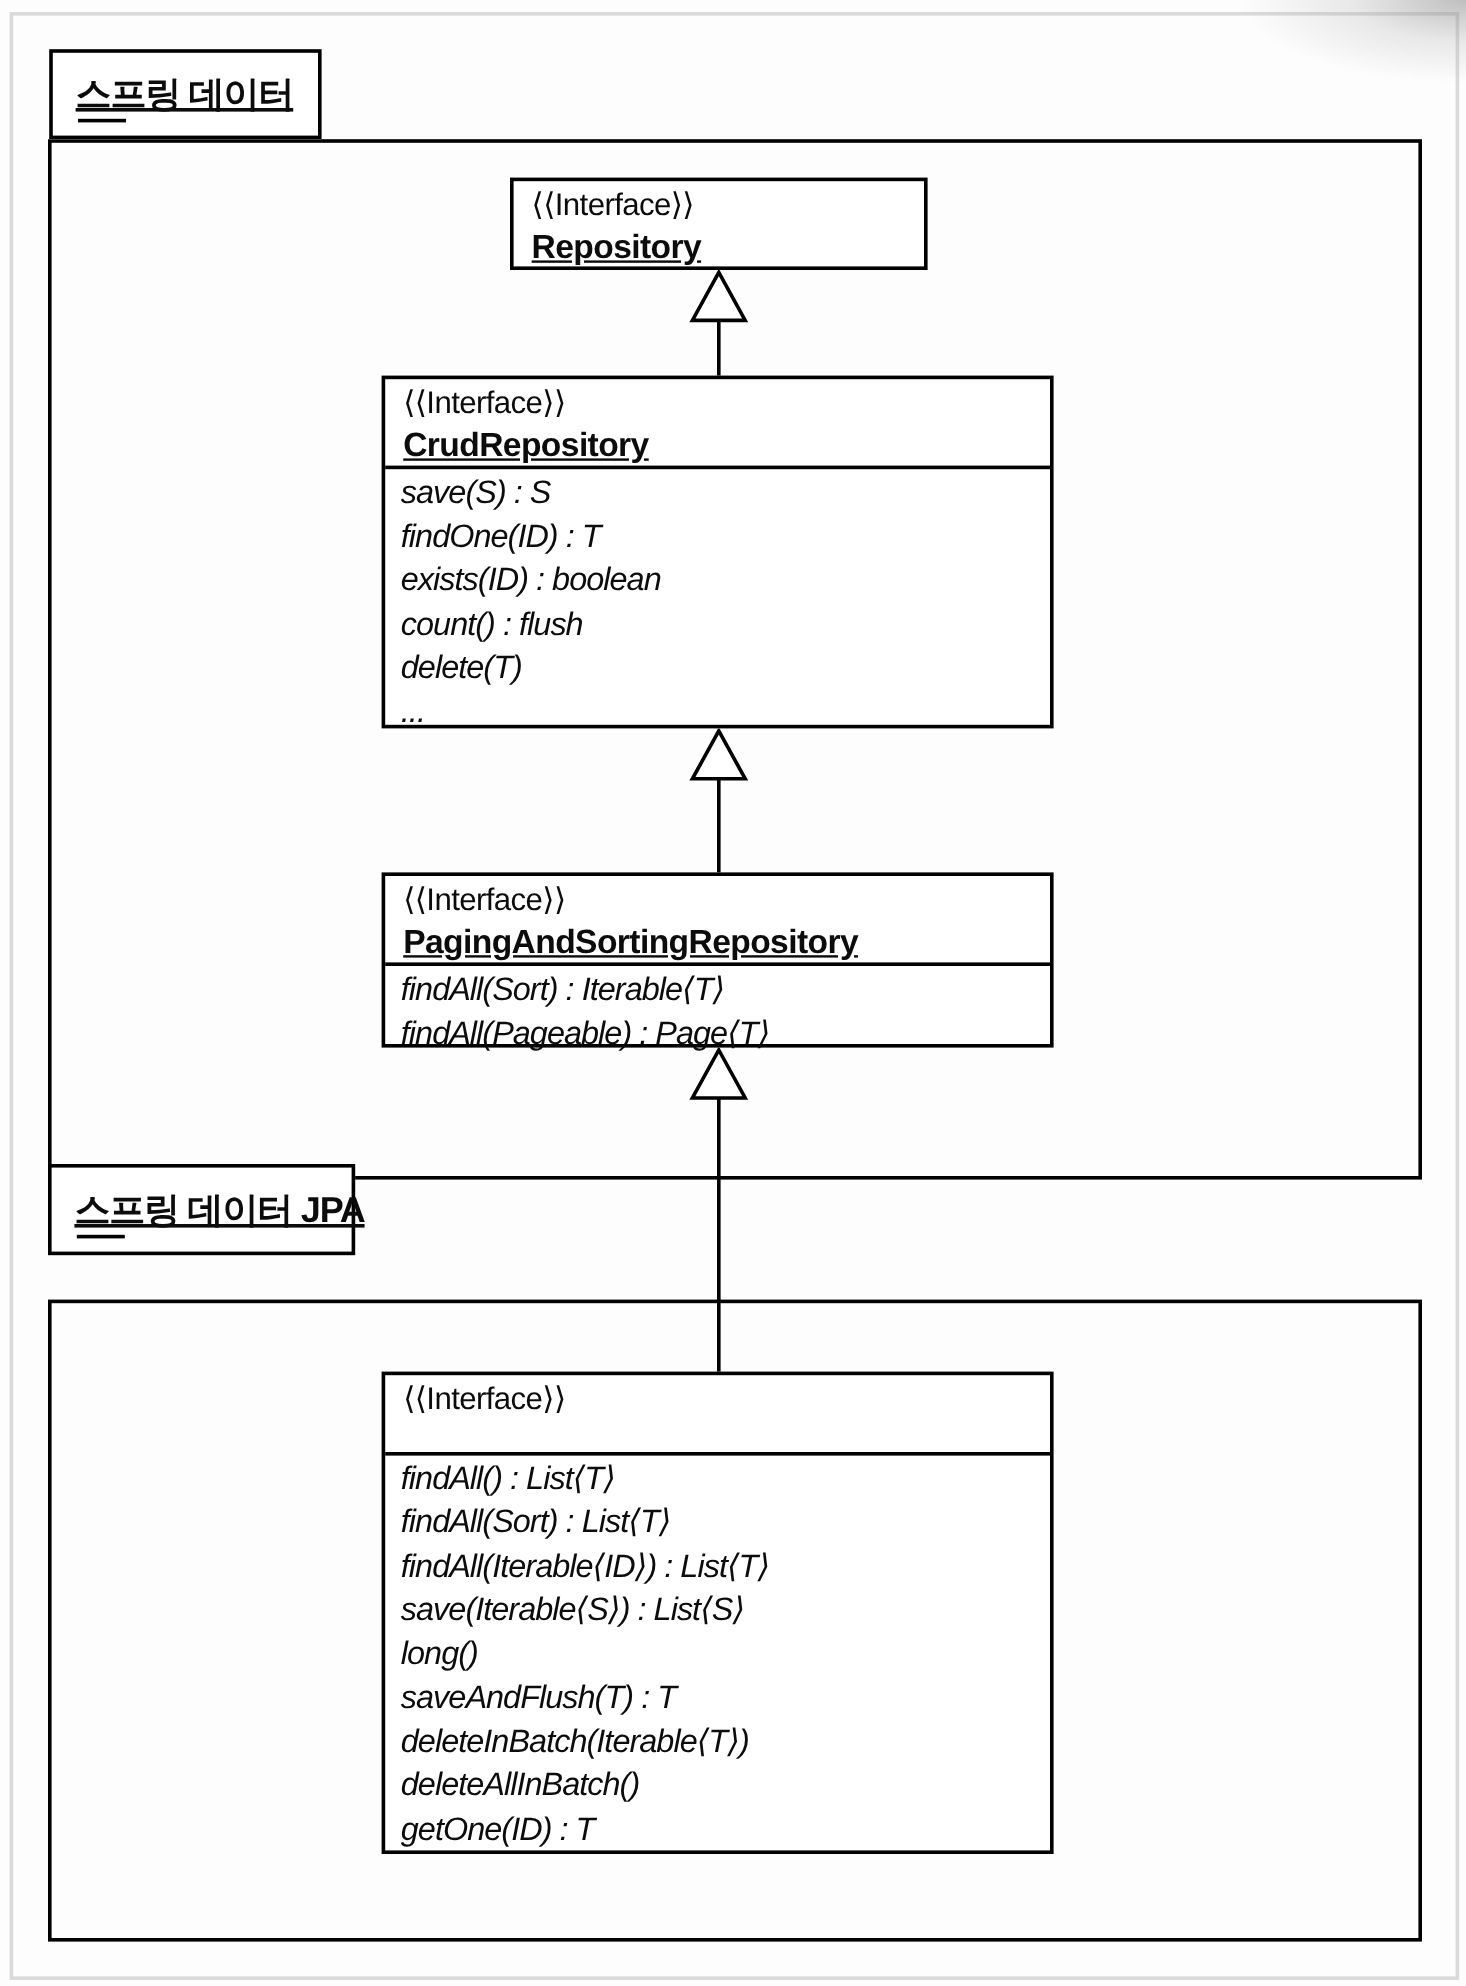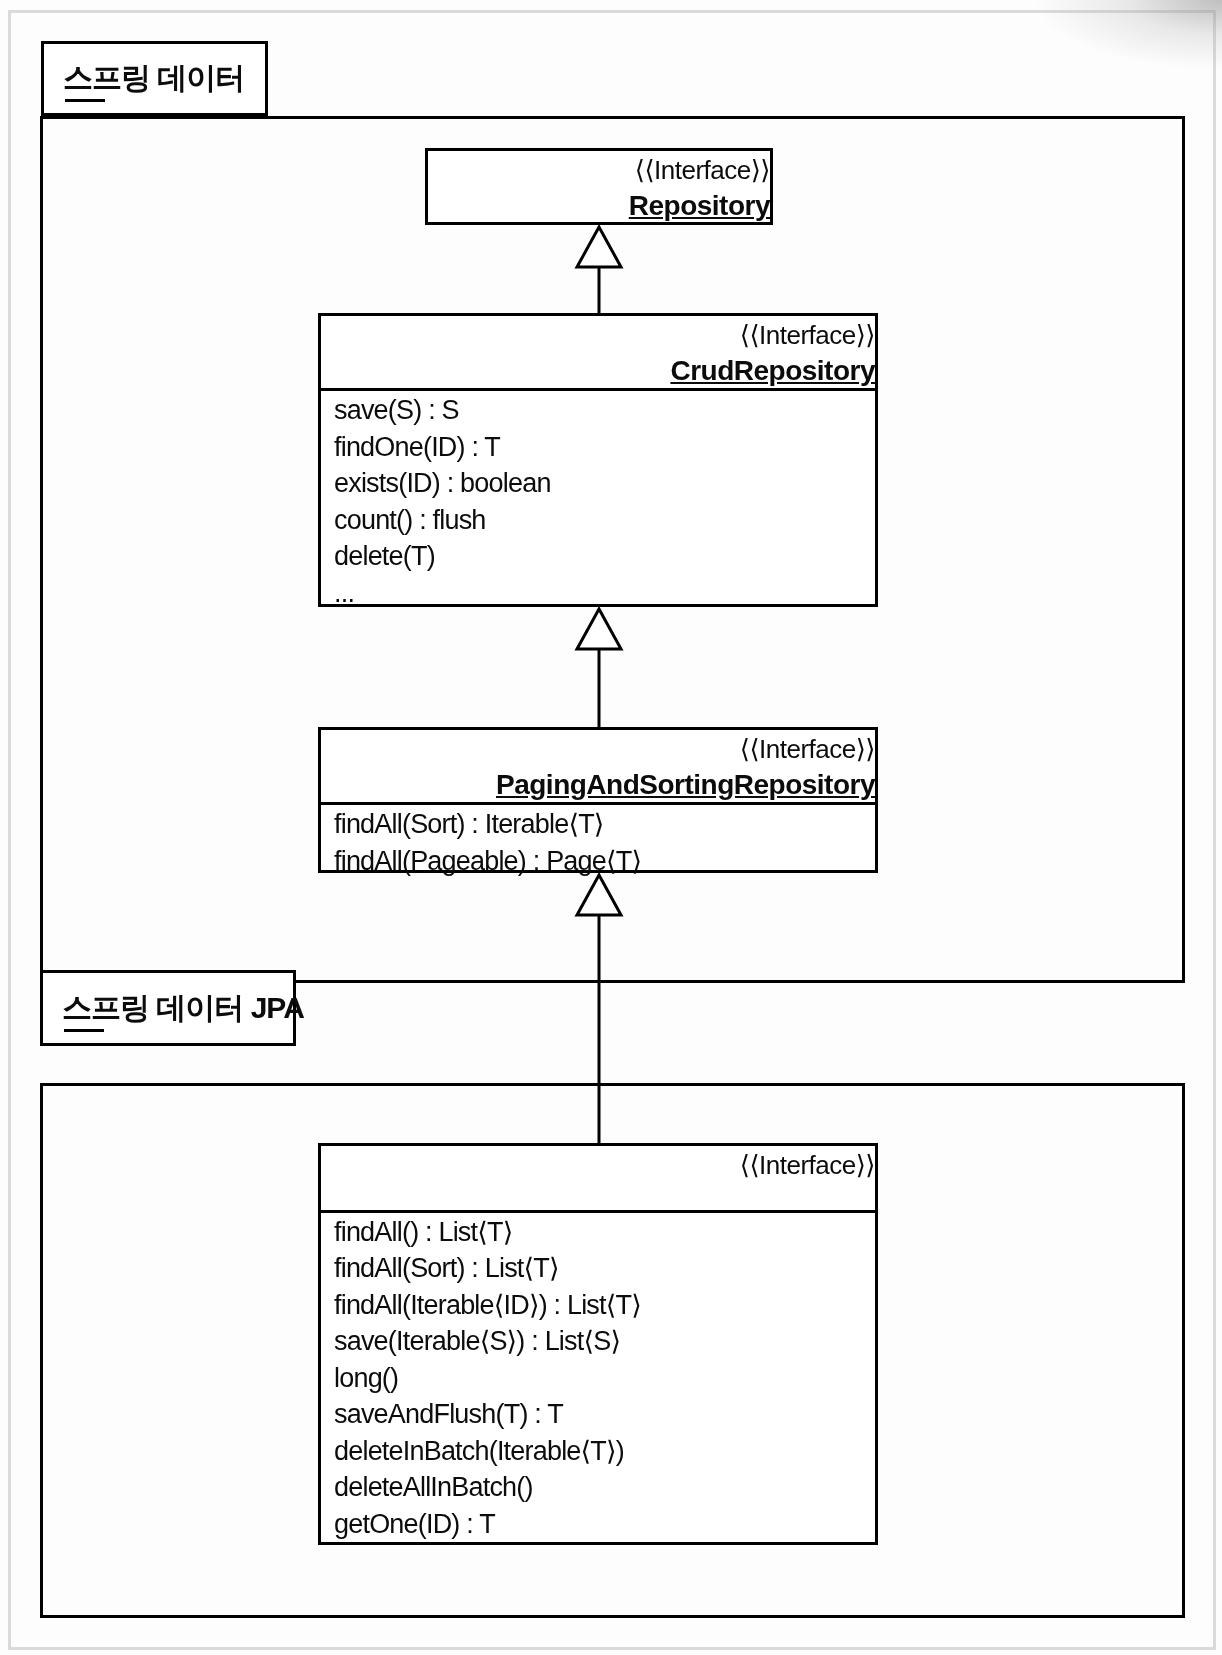--- a/index.html
+++ b/index.html
@@ -6,30 +6,30 @@
   .page{position:relative;width:1222px;height:1655px;background:#fdfdfd;overflow:hidden;
         font-family:"Liberation Sans","DejaVu Sans",sans-serif;color:#0c0c0c;}
   .page-border{position:absolute;left:8px;top:10px;width:1202px;height:1634px;
         border:3px solid #dadada;pointer-events:none;}
   .corner-shade{position:absolute;right:0;top:0;width:190px;height:70px;
         background:radial-gradient(ellipse at 100% 0%, rgba(140,140,140,.55) 0%, rgba(170,170,170,.25) 35%, rgba(255,255,255,0) 70%);
         pointer-events:none;}
   
   .pkg-tab{position:absolute;background:#fff;border:3px solid #000;box-sizing:border-box;
         display:flex;align-items:center;}
-  .pkg-label{font-weight:bold;font-size:30px;letter-spacing:-1px;padding-left:19px;white-space:nowrap;}
+  .pkg-label{font-weight:bold;font-size:30px;letter-spacing:-1px;padding-left:19px;white-space:nowrap;text-decoration:underline;}
   .pkg-underline{position:absolute;left:21px;bottom:11px;width:40px;height:3px;background:#000;}
   .pkg-body{position:absolute;background:transparent;border:3px solid #000;box-sizing:border-box;}
   
   .cls{position:absolute;background:#fff;border:3px solid #000;box-sizing:border-box;display:flex;flex-direction:column;}
-  .cls-hdr{text-align:right;padding-top:2px;margin-left:15px;}
+  .cls-hdr{text-align:left;padding-top:2px;margin-left:15px;}
   .stereo{font-size:26px;line-height:35px;letter-spacing:-0.5px;}
   .cname{font-size:28px;font-weight:bold;line-height:35px;letter-spacing:-0.5px;text-decoration:underline;}
   .cls-methods{border-top:3px solid #000;padding:1px 0 0 13px;}
-  .mrow{font-size:27px;line-height:36.5px;letter-spacing:-0.8px;white-space:nowrap;}
+  .mrow{font-size:27px;line-height:36.5px;letter-spacing:-0.8px;white-space:nowrap;font-style:italic;}
   .connector{position:absolute;}
   svg{display:block;}
 </style>
 </head>
 <body>
 
 <div class="page">
   <div class="page-border"></div>
   <div class="corner-shade"></div>
 

